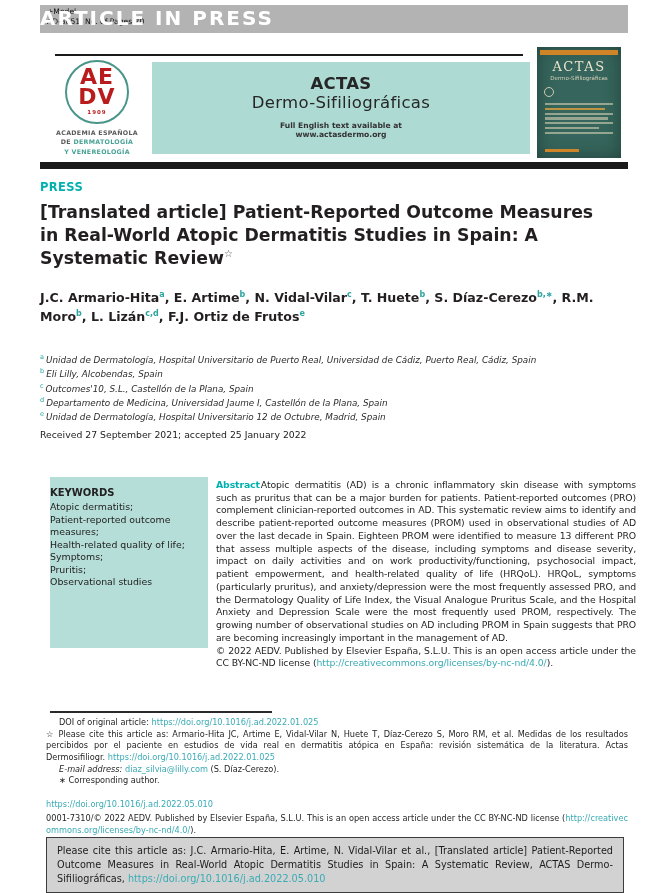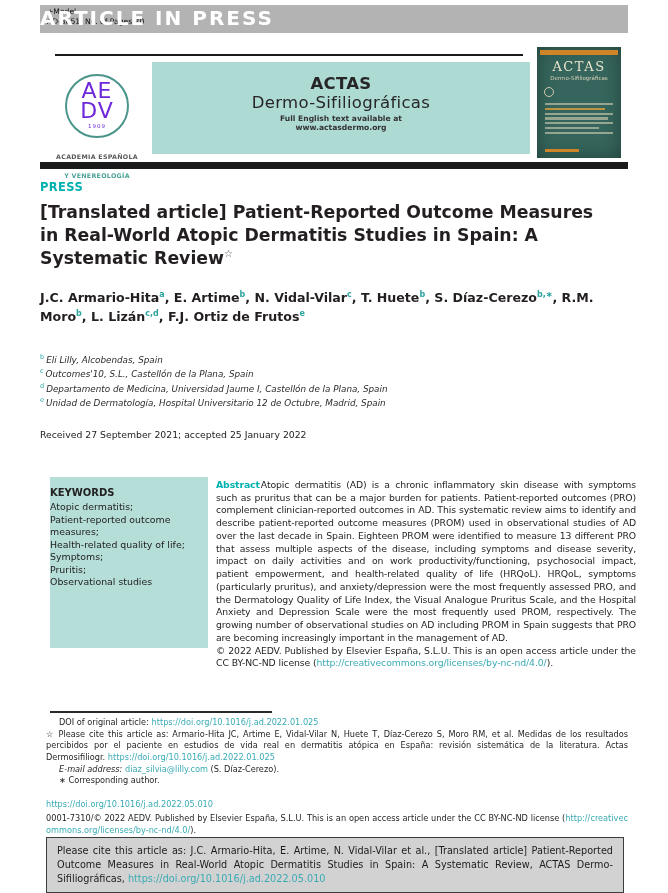--- a/index.html
+++ b/index.html
@@ -10,31 +10,31 @@
   
   .top-banner { position:absolute; left:40px; top:5px; width:588px; height:28px; background:#b3b3b3; }
   .model-block { position:absolute; left:7px; top:2px; font-size:7.6px; line-height:1.3; color:#111; }
   .aip { position:absolute; left:0; right:0; top:1px; color:#fff; font-size:20px; font-weight:bold; letter-spacing:2px; }
 
   .journal-line { position:absolute; left:40px; top:39px; width:588px; text-align:center; font-size:8.8px; color:#2d9fae; }
   .head-rule { position:absolute; left:55px; top:54px; width:468px; height:2px; background:#1a1a1a; }
 
   
   .logo-wrap { position:absolute; left:46px; top:60px; width:102px; text-align:center; }
-  .logo-circle { width:64px; height:64px; margin:14px auto; border:2.5px solid #4a958a; border-radius:50%; position:relative; color:#6d28d9; }
+  .logo-circle { width:64px; height:64px; margin:0 auto; border:2.5px solid #4a958a; border-radius:50%; position:relative; color:#b91c1c;font-weight:bold; }
   .logo-ae { position:absolute; top:4px; left:0; right:0; font-size:22px; line-height:1; letter-spacing:1px; }
   .logo-dv { position:absolute; top:24px; left:0; right:0; font-size:22px; line-height:1; letter-spacing:1px; }
   .logo-year { position:absolute; bottom:7px; left:0; right:0; font-size:5.5px; letter-spacing:1px; }
   .logo-org { margin-top:4px; font-size:6.3px; line-height:1.5; letter-spacing:.3px; color:#5a5a5a; font-weight:bold; }
   .logo-org .teal { color:#49a296; }
 
   .mast-banner { position:absolute; left:152px; top:62px; width:378px; height:92px; background:#aedad4; text-align:center; }
   .mast-t1 { margin-top:12px; font-size:16.5px; font-weight:bold; color:#262626; letter-spacing:.3px; }
   .mast-t2 { font-size:16.5px; color:#262626; letter-spacing:.3px; }
-  .mast-a1 { margin-top:2px; font-size:7.6px; font-weight:bold; color:#333; }
+  .mast-a1 { margin-top:9px; font-size:7.6px; font-weight:bold; color:#333; }
   .mast-a2 { font-size:7.6px; font-weight:bold; color:#333; }
 
   .cover { position:absolute; left:537px; top:47px; width:84px; height:111px; background:#35655c; box-shadow:inset 0 0 18px rgba(0,0,0,.35); }
   .cover-topbar { position:absolute; top:3px; left:3px; right:3px; height:5px; background:#cf8427; }
   .cover-title { position:absolute; top:12px; left:0; right:0; text-align:center; font-family:"DejaVu Serif","Liberation Serif",serif; font-size:13px; letter-spacing:1.5px; color:#ece4cc; }
   .cover-sub { position:absolute; top:28px; left:0; right:0; text-align:center; font-size:5.5px; color:#d9d2ba; }
   .cover-emblem { position:absolute; top:40px; left:7px; width:10px; height:10px; border:1px solid #cfc8ae; border-radius:50%; }
   .cover-lines { position:absolute; top:56px; left:8px; right:8px; }
   .cover-lines div { height:2.2px; margin-bottom:2.6px; background:rgba(230,220,190,.55); }
   .cover-lines div:nth-child(2){ width:88%; background:rgba(223,160,60,.8); }
@@ -131,20 +131,21 @@
 
   <div class="review-label">PRESS</div>
 
   <h1 class="title"><span>[Translated article] Patient-Reported Outcome Measures in Real-World Atopic Dermatitis Studies in Spain: A Systematic Review</span><sup>☆</sup></h1>
 
   <div class="authors">
     <span><span>J.C. Armario-Hita</span><sup>a</sup><span>, </span></span><span><span>E. Artime</span><sup>b</sup><span>, </span></span><span><span>N. Vidal-Vilar</span><sup>c</sup><span>, </span></span><span><span>T. Huete</span><sup>b</sup><span>, </span></span><span><span>S. Díaz-Cerezo</span><sup>b,∗</sup><span>, </span></span><span><span>R.M. Moro</span><sup>b</sup><span>, </span></span><span><span>L. Lizán</span><sup>c,d</sup><span>, </span></span><span><span>F.J. Ortiz de Frutos</span><sup>e</sup></span>
   </div>
 
   <div class="affils">
+    <div><sup>a</sup><span>Unidad de Dermatología, Hospital Universitario de Puerto Real, Universidad de Cádiz, Puerto Real, Cádiz, Spain</span></div>
     <div><sup>b</sup><span>Eli Lilly, Alcobendas, Spain</span></div>
     <div><sup>c</sup><span>Outcomes'10, S.L., Castellón de la Plana, Spain</span></div>
     <div><sup>d</sup><span>Departamento de Medicina, Universidad Jaume I, Castellón de la Plana, Spain</span></div>
     <div><sup>e</sup><span>Unidad de Dermatología, Hospital Universitario 12 de Octubre, Madrid, Spain</span></div>
   </div>
 
   <div class="received">Received 27 September 2021; accepted 25 January 2022</div>
 
   <div class="kw-box">
     <div class="kw-head">KEYWORDS</div>

